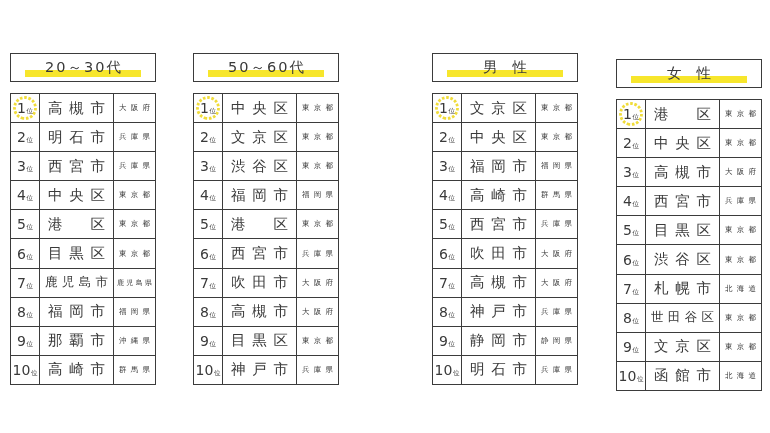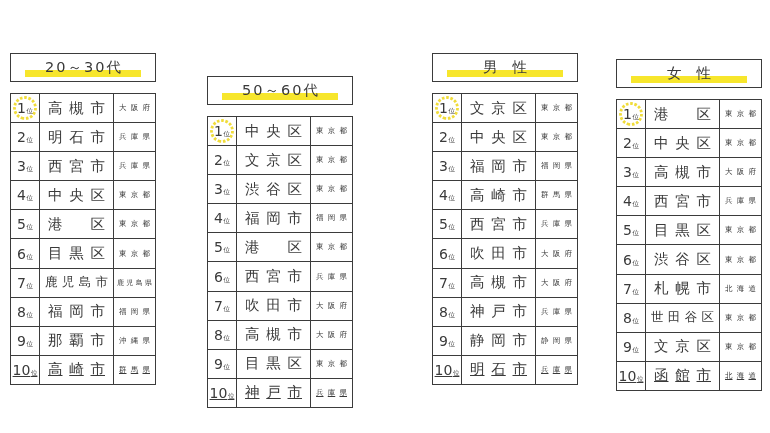--- a/index.html
+++ b/index.html
@@ -7,21 +7,21 @@
     width: 770px; height: 433px;
     background: #ffffff;
     overflow: hidden;
     font-family: "DejaVu Sans", "Liberation Sans", sans-serif;
     color: #3a3a3a;
   }
   .canvas { position: relative; width: 770px; height: 433px; background: #fff; }
 
   .board { position: absolute; top: 53px; width: 146px; border-radius: 16px; }
   .board-1 { left: 10px; }
-  .board-2 { left: 207px; margin-top: 23px; }
+  .board-2 { left: 193px; }
   .board-3 { left: 432px; }
   .board-4 { left: 616px; margin-top: 6px; }
 
   .board-header {
     position: relative;
     height: 29px;
     border: 1.5px solid #3b3b3b;
     display: flex; align-items: center; justify-content: center;
     background: #fff;
     overflow: hidden;
@@ -44,21 +44,21 @@
   .wide-title .header-title { letter-spacing: 15px; margin-right: -15px; }
 
   .board-body {
     margin-top: 11px;
     height: 292px;
     border: 1.5px solid #3b3b3b;
     display: flex; flex-direction: column;
     background: #fff;
   }
   .row { flex: 1; display: flex; border-bottom: 1.5px solid #3b3b3b; }
-  .row:last-child { border-bottom: none; text-decoration: underline; }
+  .row:last-child { border-bottom: none; }
 
   .cell { display: flex; align-items: center; }
   .cell-rank {
     position: relative;
     width: 29px; flex: none;
     border-right: 1.5px solid #3b3b3b;
     justify-content: center;
   }
   .rank-group { position: relative; z-index: 1; display: inline-flex; align-items: baseline; }
   .rank-number { font-size: 14px; font-weight: 500; line-height: 1; }

